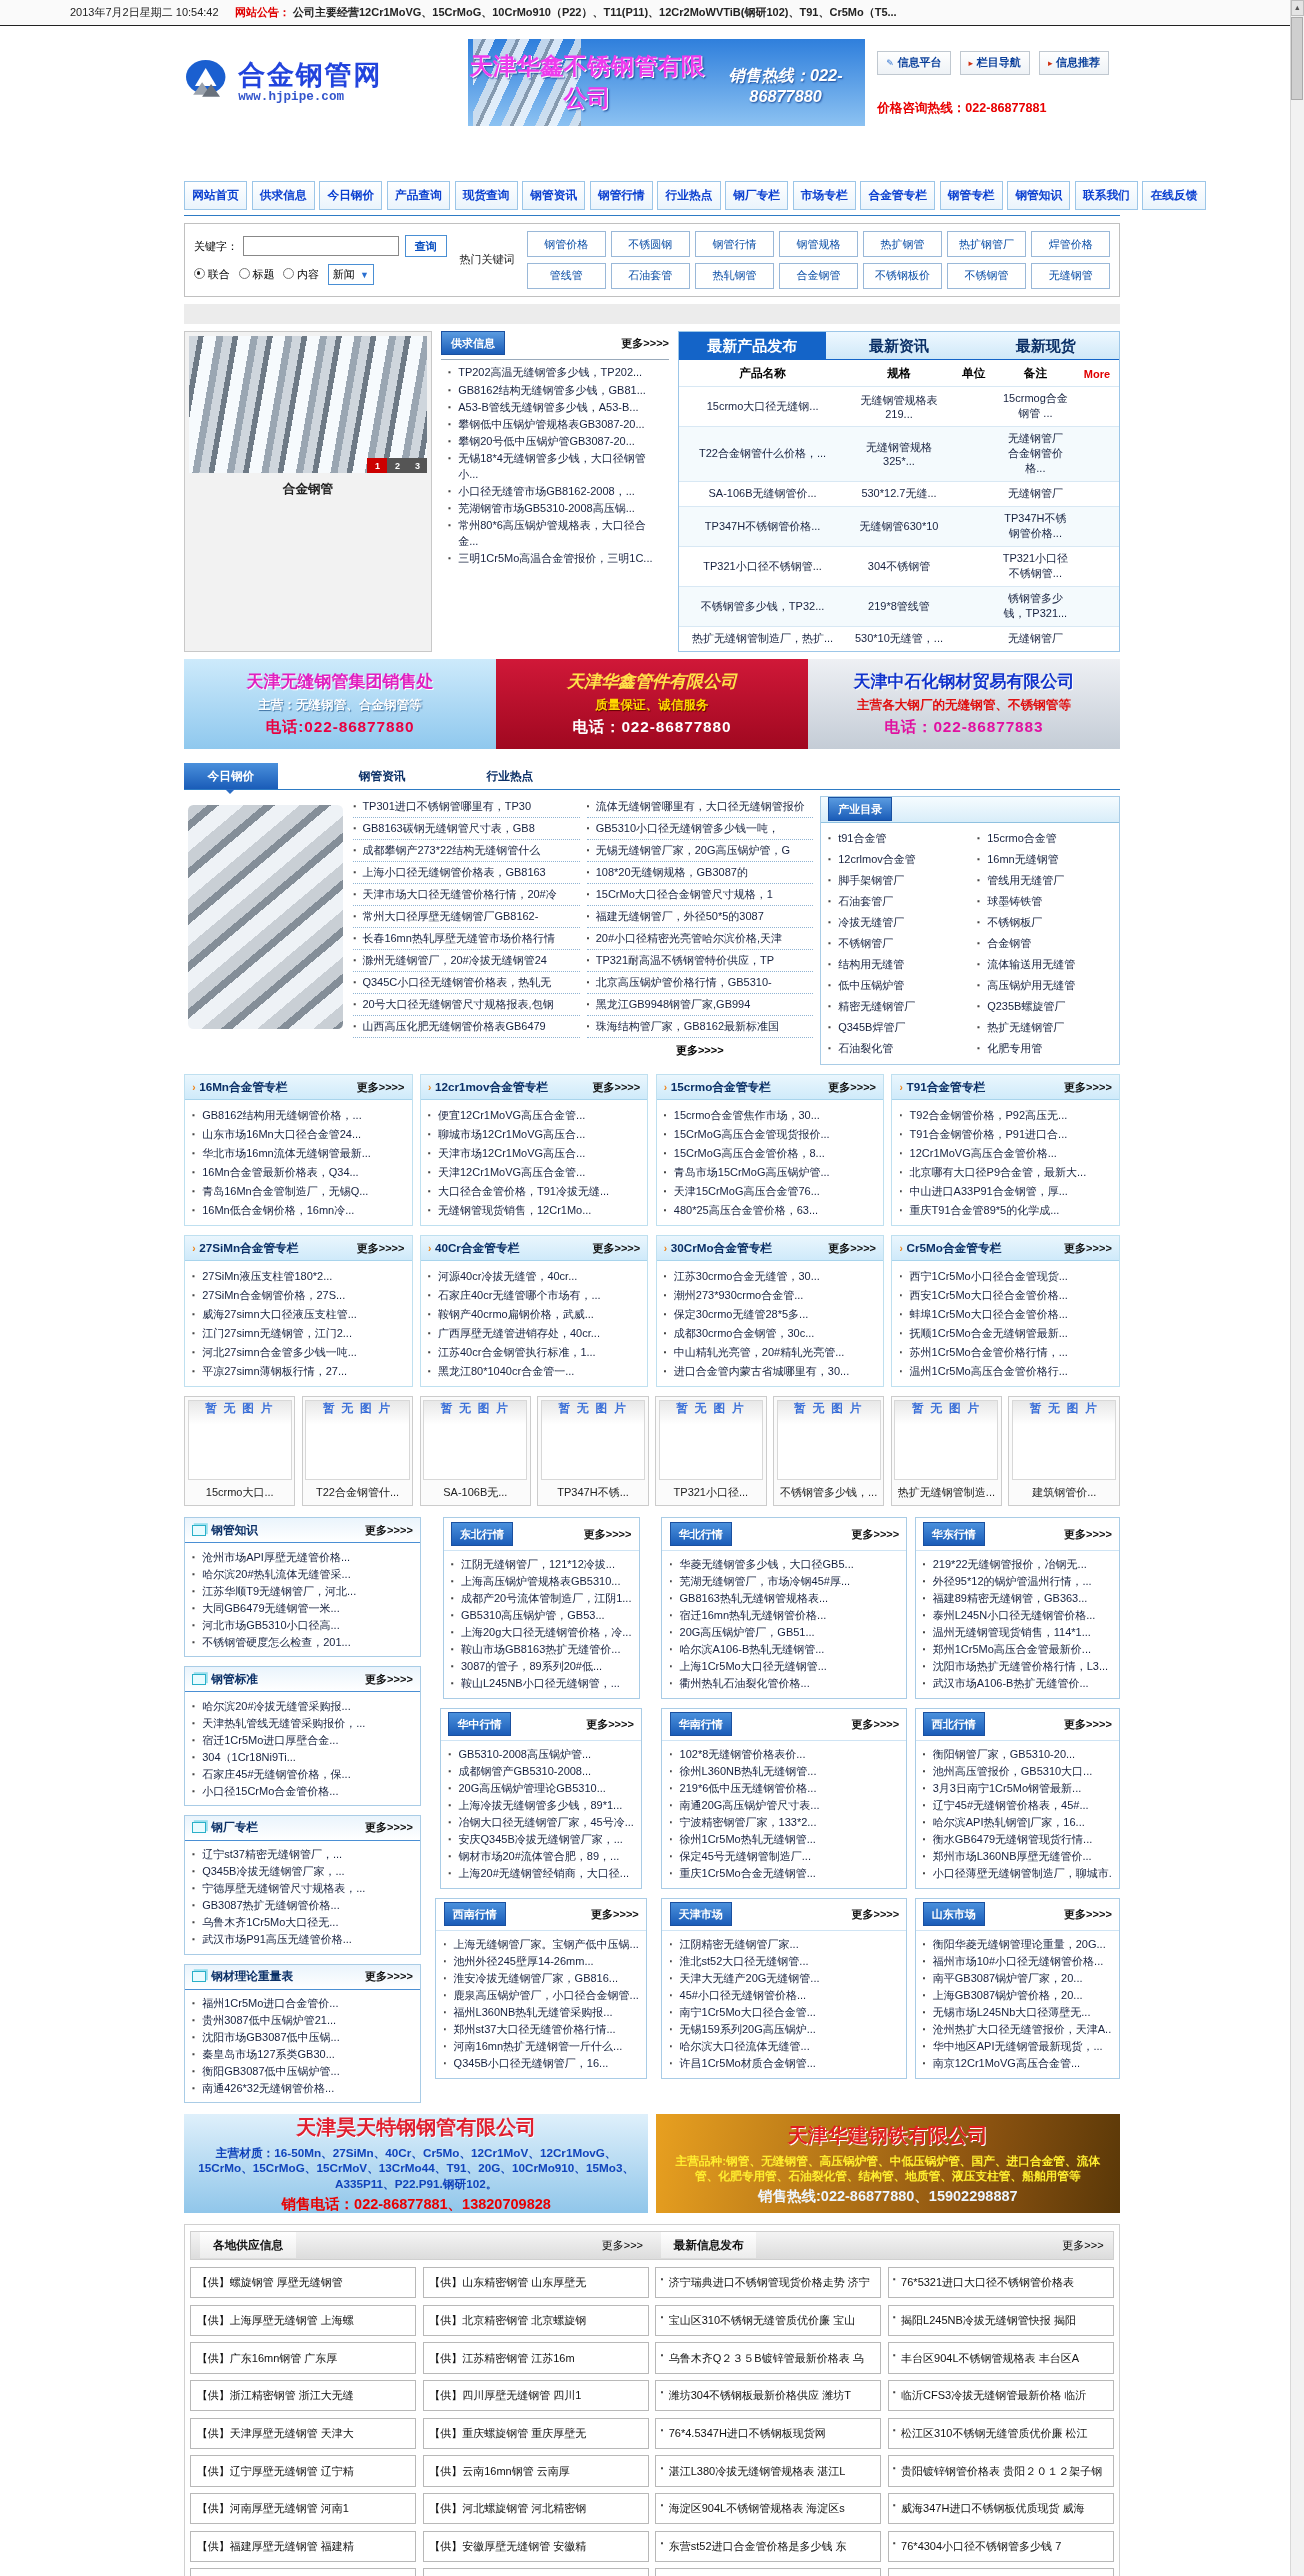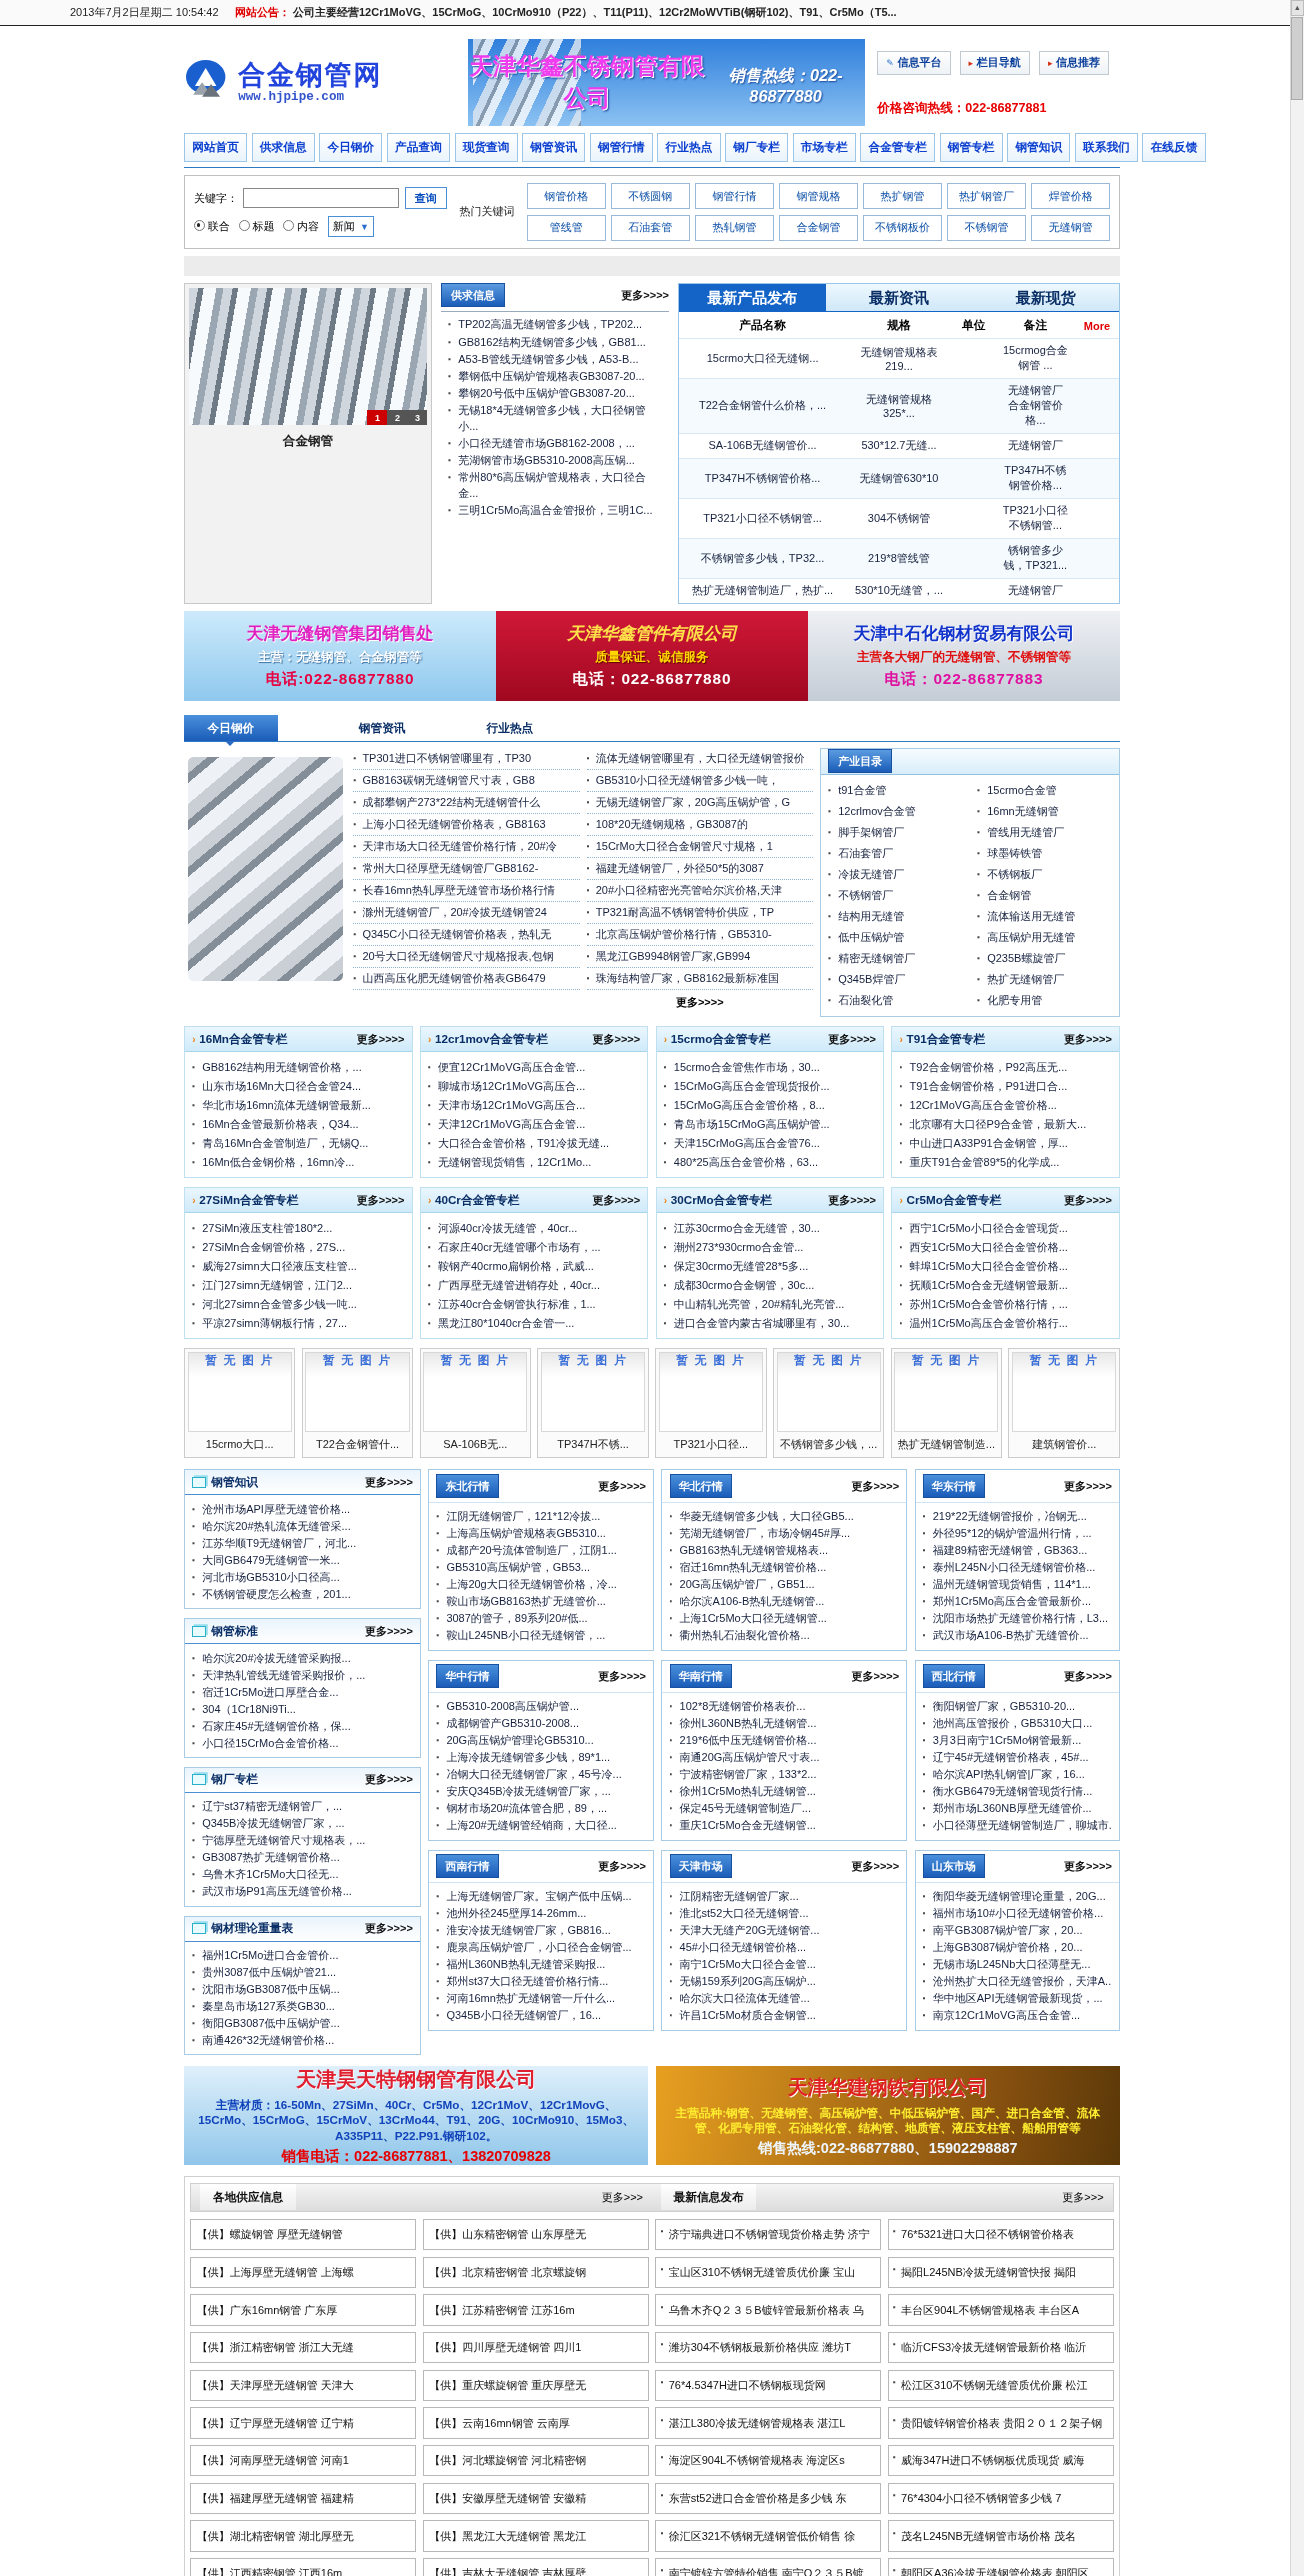--- a/index.html
+++ b/index.html
@@ -21,21 +21,21 @@
   .hbanner .t1{font-size:23.5px;font-weight:bold;color:#ee3cee;text-shadow:0.9px 0.9px 0 #fff,1.8px 1.8px 1.8px #1a4a9a;z-index:1;}
   .hbanner .t2{font-size:16.3px;font-weight:bold;color:#fff;font-style:italic;text-shadow:0.9px 0.9px 1.8px #1a4a9a;z-index:1;margin-top:7.2px;}
   .hright{flex:1;display:flex;flex-direction:column;gap:9px;padding-top:3.6px;}
   .quickrow{display:flex;gap:9px;}
   .qbtn{display:flex;align-items:center;gap:3.6px;border:0.9px solid #c0c8d0;background:linear-gradient(#ffffff,#eef2f6);font-size:11px;font-weight:bold;color:#0a3f9a;padding:3.6px 8.1px;}
   .qbtn .qicon{color:#d03010;font-size:9px;}
   .qbtn .qicon.pen{color:#2a6fd0;}
   .hotline{color:#e80000;font-weight:bold;font-size:12.6px;margin-top:16.3px;}
   
   .navwrap{border-bottom:1.8px solid #2e7bc4;padding-bottom:4.5px;}
-  .nav{display:flex;gap:4.5px;}
+  .nav{display:flex;gap:4.5px;margin-top:48px;}
   .nav span{border:0.9px solid #9cc6e8;background:linear-gradient(#ffffff,#eaf4fc);color:#0a3fd0;font-weight:bold;font-size:11.7px;padding:6.3px 7.2px;white-space:nowrap;}
   
   .search{border:0.9px solid #c0c0c0;margin-top:7.2px;display:flex;align-items:center;padding:7.2px 9px;gap:12.6px;}
   .sleft{display:flex;flex-direction:column;gap:7.2px;}
   .srow1{display:flex;align-items:center;gap:5.4px;font-size:11px;}
   .sinput{width:154px;height:18px;border:0.9px solid #888;background:#fff;}
   .sbtn{border:0.9px solid #4a8fd4;background:#fff;color:#0a4fc0;font-weight:bold;font-size:11px;padding:2.7px 9px;}
   .srow2{display:flex;align-items:center;gap:9px;font-size:11px;}
   .rad{display:inline-block;width:9px;height:9px;border:0.9px solid #777;border-radius:50%;position:relative;vertical-align:-0.9px;margin-right:2.7px;background:#fff;}
   .rad.on::after{content:"";position:absolute;left:1.8px;top:1.8px;width:3.6px;height:3.6px;border-radius:50%;background:#222;}
@@ -117,21 +117,21 @@
   
   .gallery{display:flex;gap:6.3px;margin-top:9px;}
   .gcard{flex:1;border:0.9px solid #cccccc;background:#fbfbfb;padding:2.7px;min-width:0;}
   .gph{height:78px;border:0.9px solid #d8d8d8;background:linear-gradient(#e8e8e8,#ffffff 30%);display:flex;justify-content:center;}
   .gph span{color:#3a6fd8;font-weight:bold;font-size:11.7px;letter-spacing:1.8px;}
   .gcap{text-align:center;font-size:11px;color:#222;padding:5.4px 1.8px 2.7px 1.8px;white-space:nowrap;overflow:hidden;}
   
   .marketrow{display:flex;gap:7.2px;margin-top:11px;align-items:flex-start;}
   .mcol{display:flex;flex-direction:column;gap:9px;min-width:0;}
   .mcol1{width:237px;}
-  .mcol2{width:226px;}
+  .mcol2{width:226px;align-items:center;}
   .mcol3{width:246px;}
   .mcol4{flex:1;}
   .sbpanel{border:0.9px solid #a9cce6;}
   .sbhd{display:flex;align-items:center;background:linear-gradient(#eaf4fc,#ffffff);border-bottom:1.8px solid #4a8fd4;padding:4.5px 7.2px;font-size:11.7px;font-weight:bold;color:#0a2f66;gap:5.4px;}
   .bubble{width:11.7px;height:9px;border:0.9px solid #2ab0c8;background:#e8fbff;box-shadow:1.8px -1.8px 0 #9adfee;}
   .mpanel{border:0.9px solid #a9cce6;}
   .mphd{display:flex;align-items:center;padding:3.6px 7.2px;border-bottom:0.9px solid #cfe4f4;}
   .mbadge{background:linear-gradient(#4a90dc,#1a5cb8);color:#fff;font-weight:bold;font-size:11px;padding:3.6px 8.1px;border:0.9px solid #1a50a0;}
   
   .botbanners{display:flex;gap:7.2px;margin-top:11px;}

